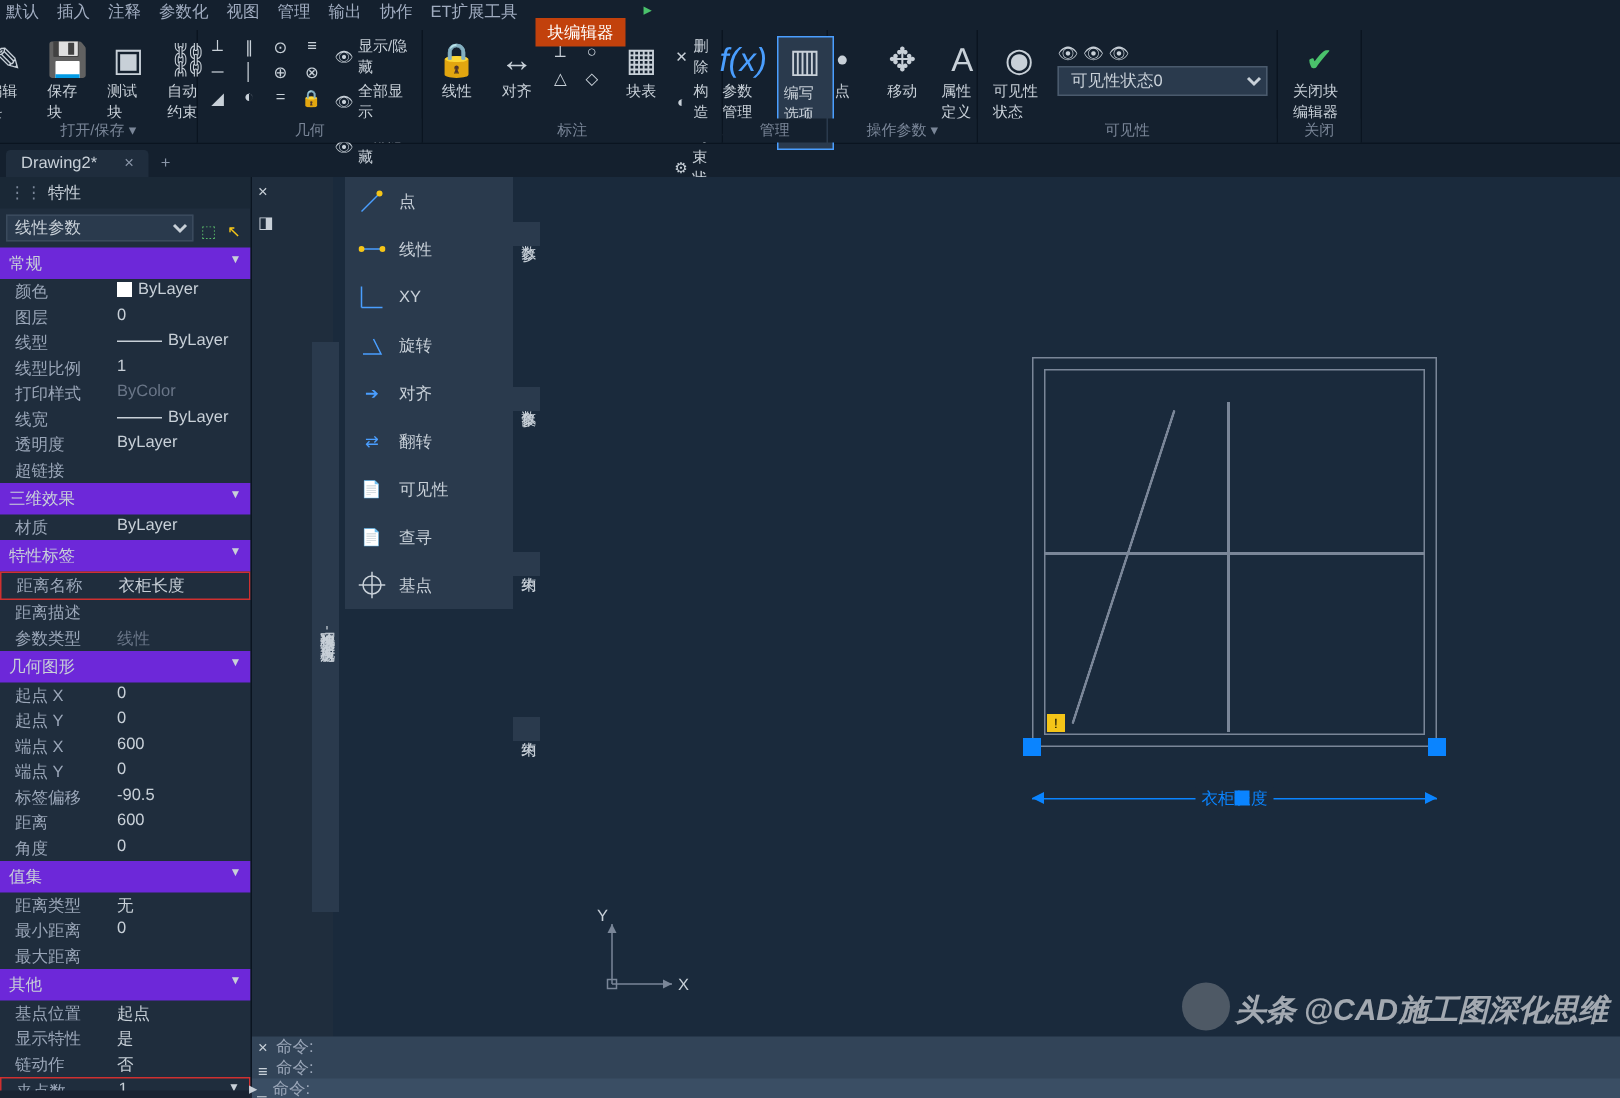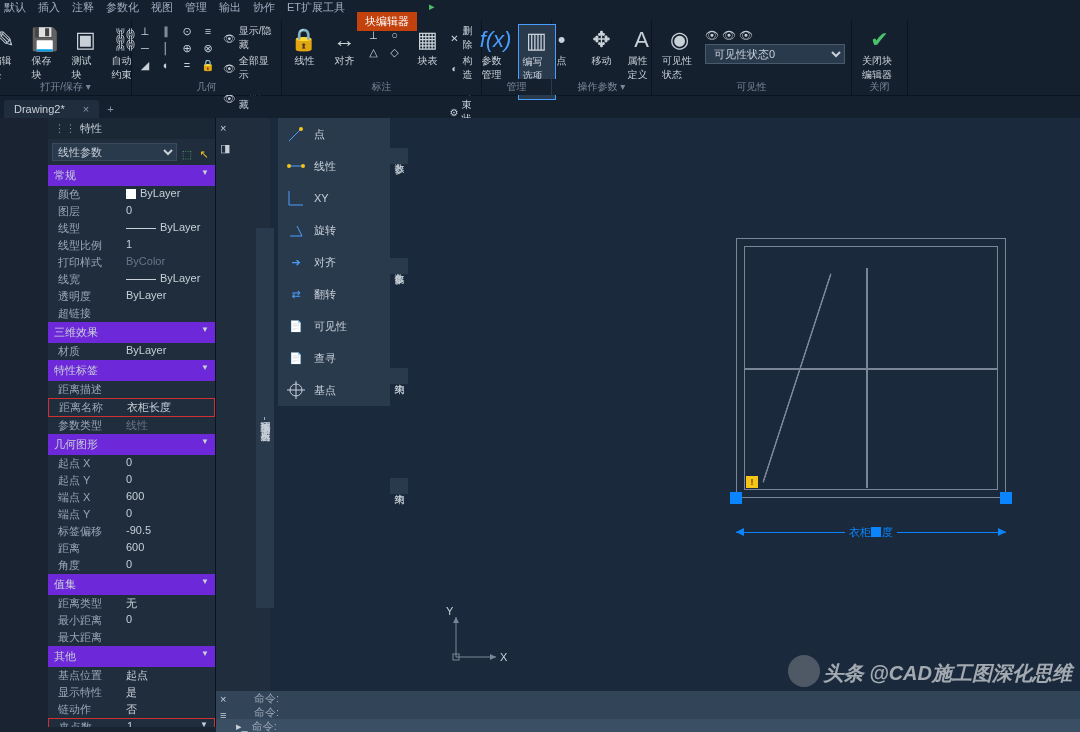--- a/index.html
+++ b/index.html
@@ -15,21 +15,21 @@
 .rbtn .ico { width: 22px; height: 22px; display: flex; align-items: center; justify-content: center; font-size: 16px; }
 .rbtn.big .ico { width: 28px; height: 28px; font-size: 22px; }
 .smallrow { display: flex; flex-direction: column; gap: 2px; }
 .smallbtn { display: flex; align-items: center; gap: 3px; font-size: 10px; cursor: pointer; }
 .smico { width: 14px; height: 14px; display: inline-flex; align-items: center; justify-content: center; }
 .tabs { background: #14202e; height: 22px; display: flex; align-items: flex-end; padding-left: 4px; }
 .tab { background: #1f2d3d; padding: 3px 10px; font-size: 11px; display: flex; align-items: center; gap: 18px; border-top-left-radius: 3px; border-top-right-radius: 3px; }
 .tab .close { color: #8a96a8; }
 .addtab { padding: 3px 8px; color: #8a96a8; }
 .workarea { display: flex; height: 609px; }
-.props { width: 168px; background: #1f2d3d; border-right: 1px solid #0a1420; overflow: hidden; margin-left: 48px; }
+.props { width: 168px; background: #1f2d3d; border-right: 1px solid #0a1420; overflow: hidden; }
 .props-title { background: #1a2836; padding: 3px 6px; font-size: 11px; }
 .props-selector { padding: 4px; display: flex; gap: 3px; align-items: flex-end; }
 .props-selector select { flex: 1; background: #2a3a4d; color: #c8d0d8; border: 1px solid #3a4a5d; font-size: 11px; padding: 1px; }
 .propsec { background: #6d28d9; padding: 3px 6px; font-size: 11px; display: flex; justify-content: space-between; cursor: pointer; gap: 16px; }
 .propsec .arrow { font-size: 8px; }
 .proprow { display: flex; padding: 1px 0; }
 .proprow .lbl { width: 78px; padding-left: 10px; font-size: 11px; color: #9aa6b8; }
 .proprow .val { flex: 1; font-size: 11px; color: #c8d0d8; }
 .proprow .val.muted { color: #6a7688; }
 .proprow.hl { border: 1px solid #d03030; }
@@ -54,21 +54,21 @@
 .warn { position: absolute; left: 330px; top: 358px; width: 12px; height: 12px; background: #f5c518; color: #000; font-size: 9px; display: flex; align-items: center; justify-content: center; }
 .dim { position: absolute; left: 320px; top: 414px; width: 270px; height: 14px; border-top: 1px solid #0a84ff; }
 .dim::before, .dim::after { content: ''; position: absolute; top: -5px; width: 0; height: 0; border-top: 4px solid transparent; border-bottom: 4px solid transparent; }
 .dim::before { left: 0; border-right: 8px solid #0a84ff; }
 .dim::after { right: 0; border-left: 8px solid #0a84ff; }
 .dim .dimtxt { position: absolute; left: 50%; top: -8px; transform: translateX(-50%); background: #1a2a3c; padding: 0 4px; color: #0a84ff; font-size: 11px; }
 .dim .dimgrip { position: absolute; left: 50%; top: -6px; width: 10px; height: 10px; background: #0a84ff; }
 .ucs { position: absolute; left: 30px; bottom: 40px; }
 .ucs svg { overflow: visible; }
 .cmdline { position: absolute; bottom: 0; left: 0; right: 0; height: 36px; background: #324458; font-size: 11px; color: #c8d0d8; }
-.cmdline .row { padding-left: 38px; line-height: 14px; display: flex; }
+.cmdline .row { padding-left: 16px; line-height: 14px; display: flex; }
 .cmdline .prompt { color: #9aa6b8; }
 .cmdline .ico { position: absolute; left: 4px; width: 14px; height: 14px; }
 .visdrop { background: #2a3a4d; border: 1px solid #4a5a6d; color: #c8d0d8; font-size: 11px; padding: 2px 4px; width: 140px; }
 .checkmark { color: #4ac26b; font-size: 28px; }
 .watermark { position: absolute; right: 8px; bottom: 40px; font-size: 20px; color: rgba(255,255,255,0.6); font-style: italic; font-weight: bold; }
 .wechat { position: absolute; right: 260px; bottom: 40px; width: 32px; height: 32px; border-radius: 50%; background: rgba(200,200,200,0.3); }
 </style>
 </head>
 <body>
 
@@ -294,27 +294,27 @@
         <span class="arrow">▼</span>
       </div>
     <div class="proprow">
         <span class="lbl">材质</span>
         <span class="val">ByLayer</span>
       </div>
     <div class="propsec">
         <span>特性标签</span>
         <span class="arrow">▼</span>
       </div>
-    <div class="proprow">
-        <span class="lbl">距离描述</span>
-        <span class="val"></span>
-      </div>
     <div class="proprow hl">
         <span class="lbl">距离名称</span>
         <span class="val">衣柜长度</span>
+      </div>
+    <div class="proprow">
+        <span class="lbl">距离描述</span>
+        <span class="val"></span>
       </div>
     <div class="proprow">
         <span class="lbl">参数类型</span>
         <span class="val muted">线性</span>
       </div>
     <div class="propsec">
         <span>几何图形</span>
         <span class="arrow">▼</span>
       </div>
     <div class="proprow">

